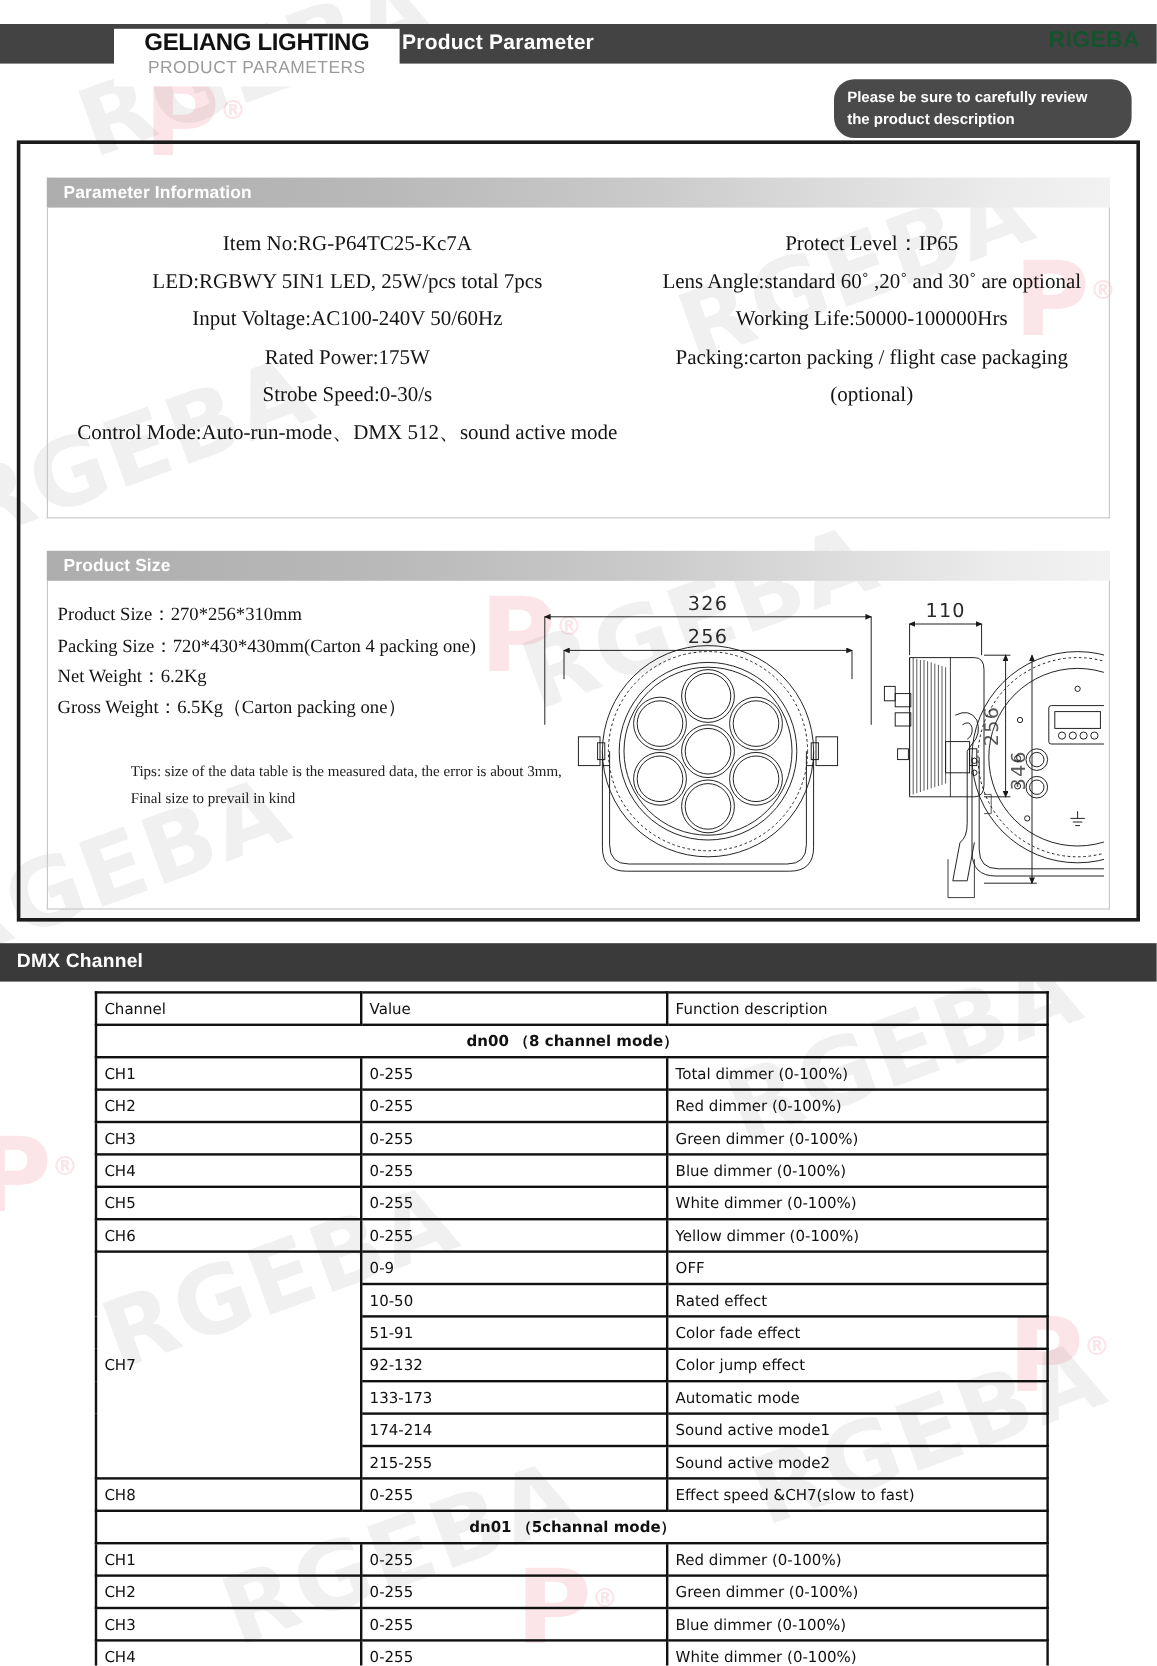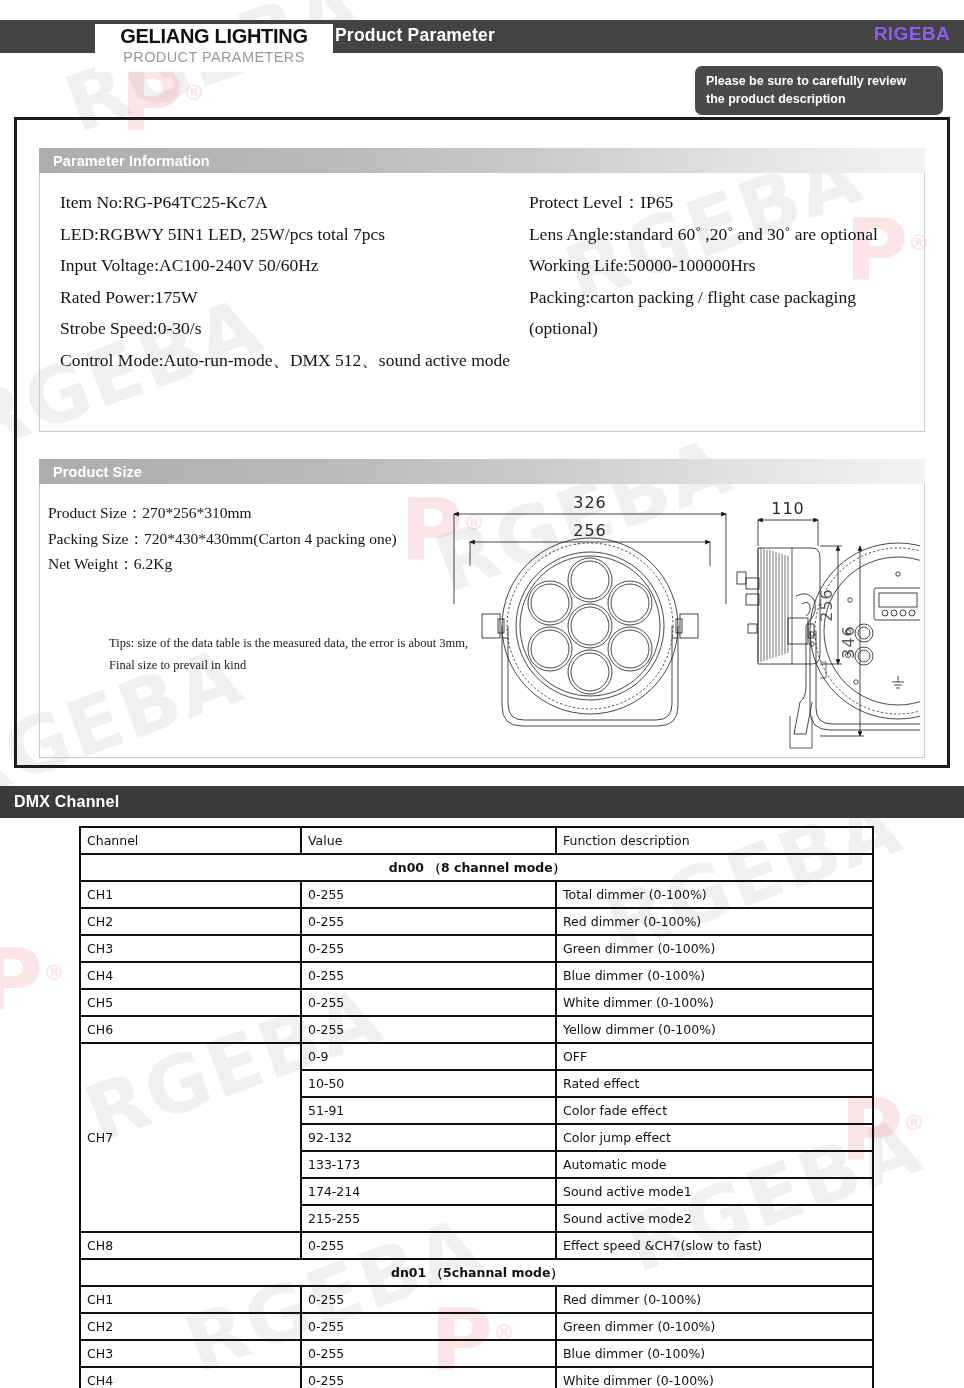--- a/index.html
+++ b/index.html
@@ -93,33 +93,33 @@
     color: #ffffff;
     letter-spacing: 0.2px;
     z-index: 5;
   }
   .header-brand {
     position: absolute;
     right: 14px;
     top: 23px;
     font-weight: 700;
     font-size: 19px;
-    color: #8b5cf6;
+    color: #14532d;
     letter-spacing: 0.4px;
     z-index: 5;
   }
 
   
   .notice {
     position: absolute;
     right: 21px;
     top: 66px;
     width: 248px;
     background: #4a4a4a;
-    border-radius: 7px;
+    border-radius: 17px;
     padding: 6px 10px 7px 11px;
     box-sizing: border-box;
     z-index: 3;
   }
   .notice-line {
     color: #ffffff;
     font-weight: 700;
     font-size: 12.5px;
     line-height: 18px;
   }
@@ -166,20 +166,21 @@
     width: 886px;
   }
   .param-body {
     height: 259px;
     display: flex;
     padding: 14px 0 0 0;
     box-sizing: border-box;
   }
   .param-col {
     box-sizing: border-box;
+    text-align: center;
   }
   .param-col.left { width: 480px; padding-left: 20px; }
   .param-col.right { width: 406px; padding-left: 10px; }
   .param-line {
     font-family: "Liberation Serif", serif;
     font-size: 17.5px;
     color: #141414;
     line-height: 31.5px;
     white-space: nowrap;
   }
@@ -355,20 +356,21 @@
   </div>
 
   <div class="size-wrap">
     <div class="sec-bar">
       <span class="sec-bar-title">Product Size</span>
     </div>
     <div class="sec-box size-body">
       <div class="size-line">Product Size：270*256*310mm</div>
       <div class="size-line">Packing Size：720*430*430mm(Carton 4 packing one)</div>
       <div class="size-line">Net Weight：6.2Kg</div>
+      <div class="size-line">Gross Weight：6.5Kg（Carton packing one）</div>
 
       <div class="tips">
         <div class="tips-line">Tips: size of the data table is the measured data, the error is about 3mm,</div>
         <div class="tips-line">Final size to prevail in kind</div>
       </div>
 
       <div class="drawing">
         <svg width="480" height="268" viewBox="0 0 480 268" xmlns="http://www.w3.org/2000/svg" fill="none" stroke="#1a1a1a" stroke-width="0.8">
           <defs>
             <marker id="ar" markerWidth="7" markerHeight="7" refX="6" refY="3" orient="auto">

